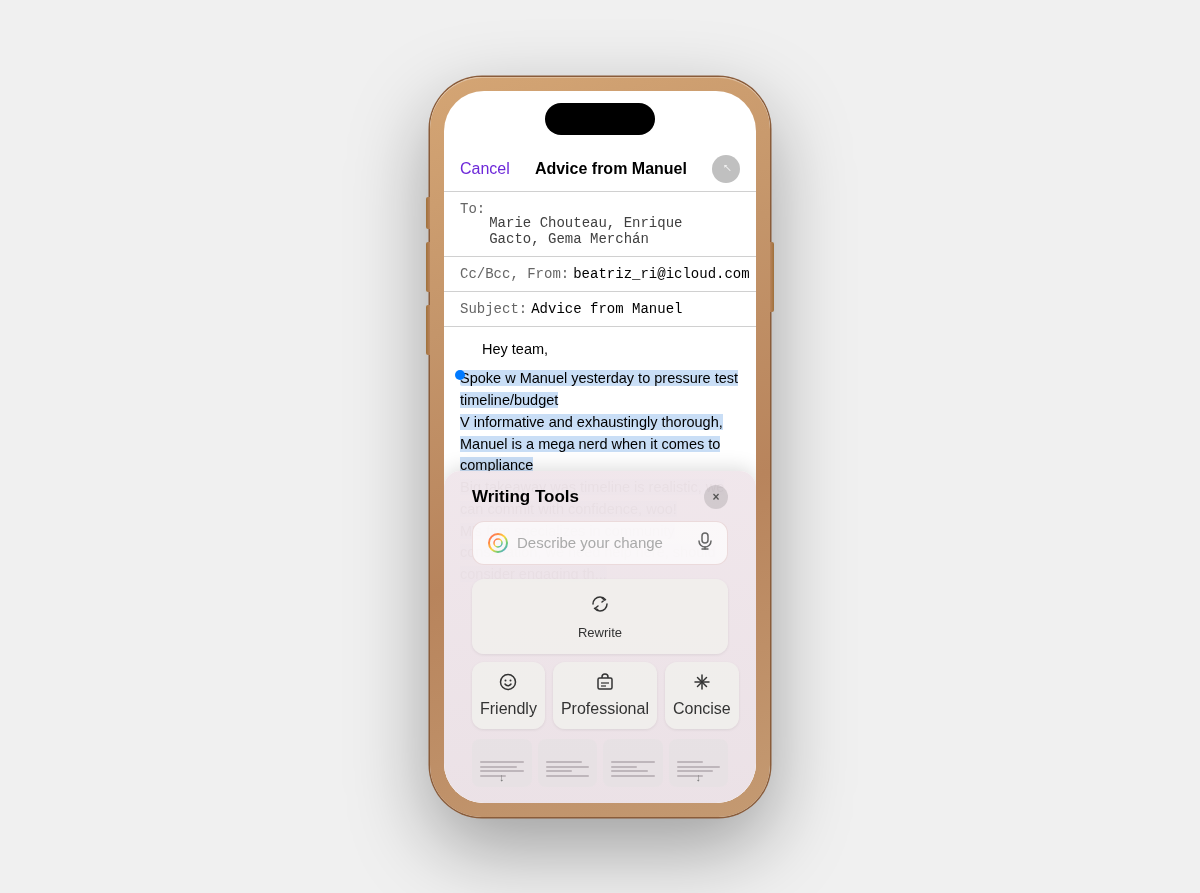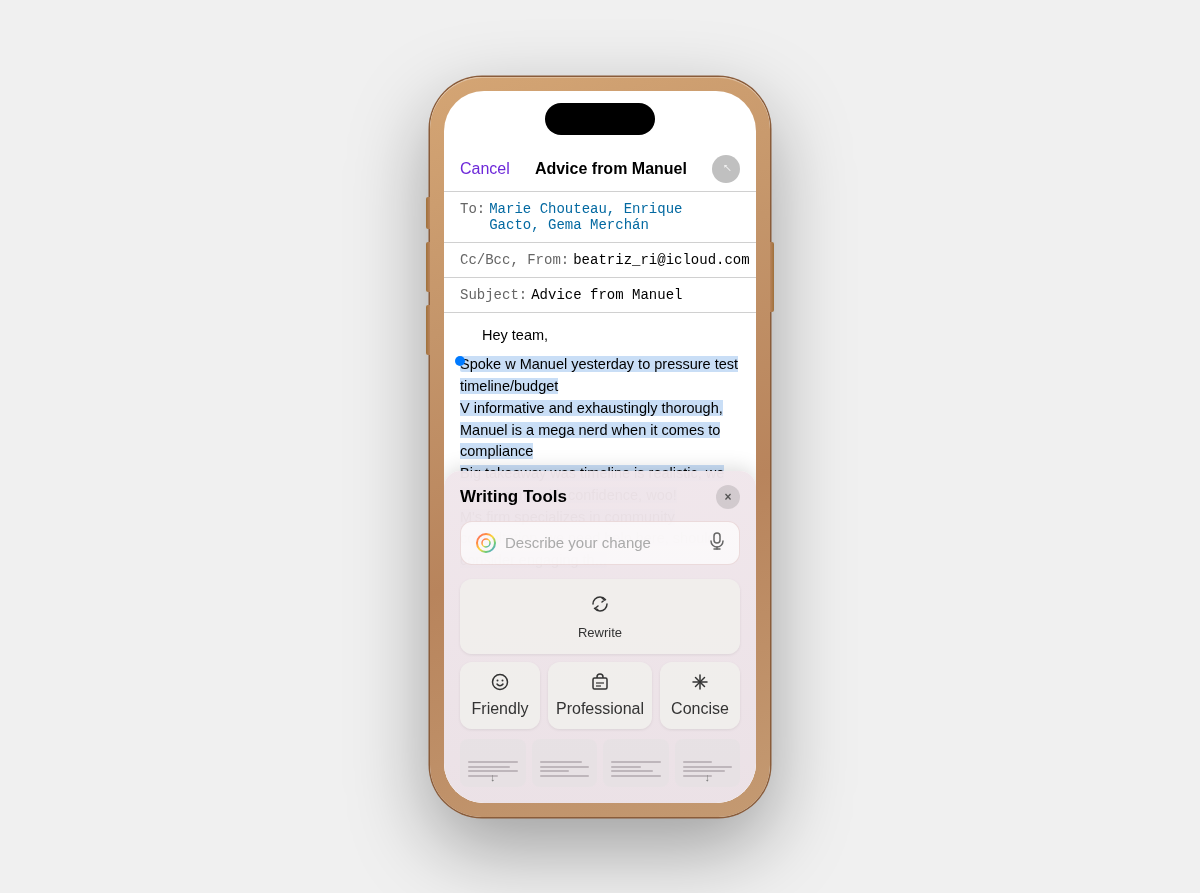--- a/index.html
+++ b/index.html
@@ -190,21 +190,22 @@
       gap: 4px;
       font-family: Liberation Mono, monospace;
     }
 
     .field-label {
       color: #666;
       flex-shrink: 0;
     }
 
     .field-value-blue {
-      color: #0369a1;
+      color: #404040;
+      margin-top: 14px;
     }
 
     
     .email-body {
       padding: 12px 16px;
       font-size: 14.5px;
       color: #000;
       line-height: 1.5;
       position: relative;
     }
@@ -237,21 +238,21 @@
 
     
     .writing-tools-panel {
       position: absolute;
       bottom: 0;
       left: 0;
       right: 0;
       background: linear-gradient(180deg, rgba(240,230,235,0.97) 0%, rgba(235,225,230,0.99) 100%);
       border-top-left-radius: 16px;
       border-top-right-radius: 16px;
-      padding: 14px 16px 16px;
+      padding: 14px 28px 16px;
       box-shadow: 0 -2px 20px rgba(0,0,0,0.15);
     }
 
     .wt-header {
       display: flex;
       align-items: center;
       justify-content: space-between;
       margin-bottom: 12px;
     }
 

